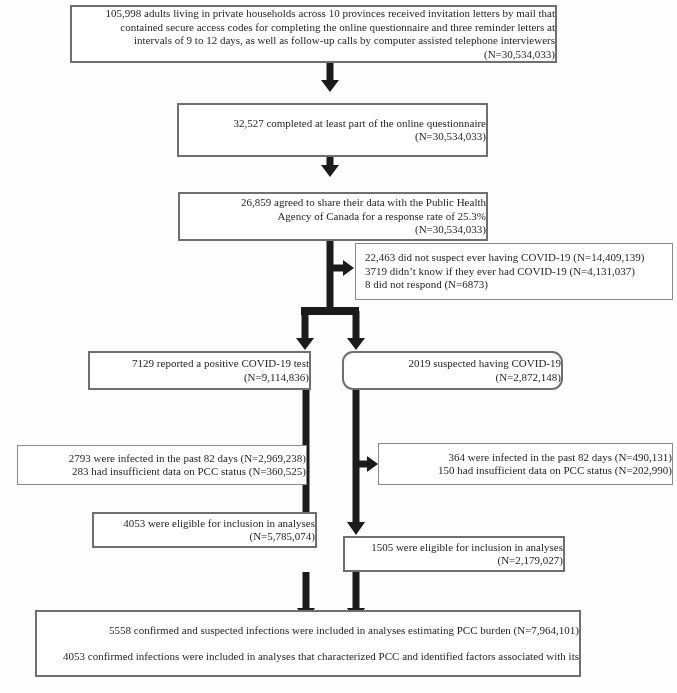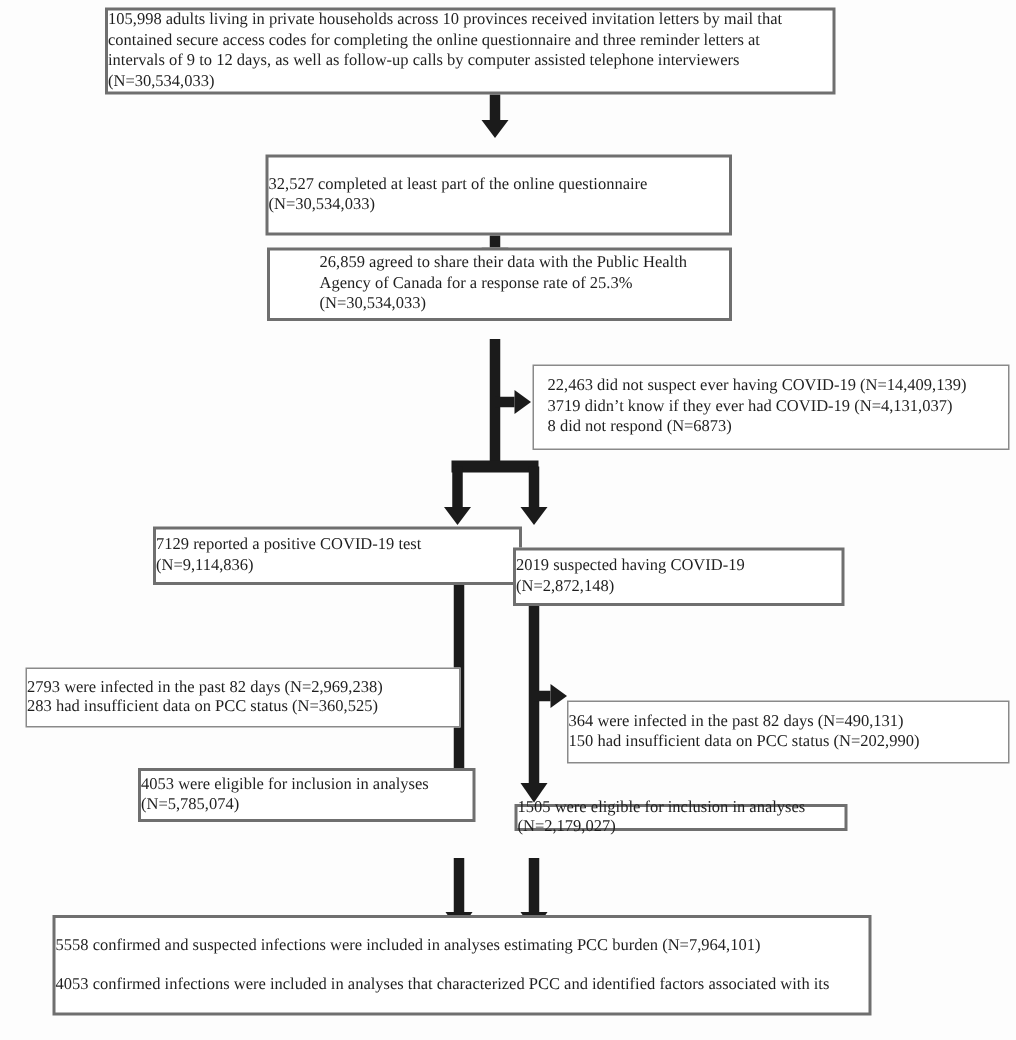--- a/index.html
+++ b/index.html
@@ -24,39 +24,39 @@
   .box {
     position: absolute;
     border: 2px solid var(--border);
     background: var(--boxbg);
     color: var(--text);
     font-size: 11px;
     line-height: 13.5px;
     display: flex;
     flex-direction: column;
     justify-content: center;
-    align-items: flex-start;
+    align-items: flex-end;
     text-align: center;
   }
   .box.thin { border-width: 1px; border-color: var(--border-thin); }
   .box.left { align-items: flex-start; text-align: left; padding-left: 9px; padding-right: 4px; }
   .box .ln-txt { white-space: nowrap; }
   .gap-top { margin-top: 13px; }
 
   
   .b-invitation { left: 70px;  top: 5px;   width: 487px; height: 58px; }
   .b-completed  { left: 177px; top: 91px;  width: 311px; height: 54px; margin-top: 12px; }
-  .b-agreed     { left: 178px; top: 165px; width: 310px; height: 49px; padding-left: 33px; }
+  .b-agreed     { left: 178px; top: 192px; width: 310px; height: 49px; padding-left: 33px; }
   .b-excl-nocovid { left: 355px; top: 243px; width: 318px; height: 57px; }
-  .b-positive   { left: 102px; top: 351px; width: 246px; height: 39px; }
-  .b-suspected  { left: 342px; top: 365px; width: 221px; height: 39px; }
+  .b-positive   { left: 88px; top: 351px; width: 223px; height: 39px; }
+  .b-suspected  { left: 342px; top: 351px; width: 221px; height: 39px; border-radius: 11px; }
   .b-excl-conf  { left: 17px;   top: 445px; width: 290px; height: 40px; }
-  .b-excl-susp  { left: 378px; top: 443px; width: 295px; height: 42px; margin-top: 24px; }
+  .b-excl-susp  { left: 378px; top: 443px; width: 295px; height: 42px; }
   .b-elig-conf  { left: 92px;  top: 512px; width: 225px; height: 36px; }
-  .b-elig-susp  { left: 343px; top: 536px; width: 222px; height: 18px; }
+  .b-elig-susp  { left: 343px; top: 536px; width: 222px; height: 36px; }
   .b-final      { left: 35px;  top: 610px; width: 546px; height: 67px; }
 
   svg.connectors {
     position: absolute; left: 0; top: 0;
     width: 677px; height: 693px;
     pointer-events: none;
   }
   .ln  { stroke: var(--arrow); stroke-width: 7; fill: none; }
   .bar { stroke: var(--arrow); stroke-width: 8; fill: none; }
   .hd  { fill: var(--arrow); stroke: none; }

